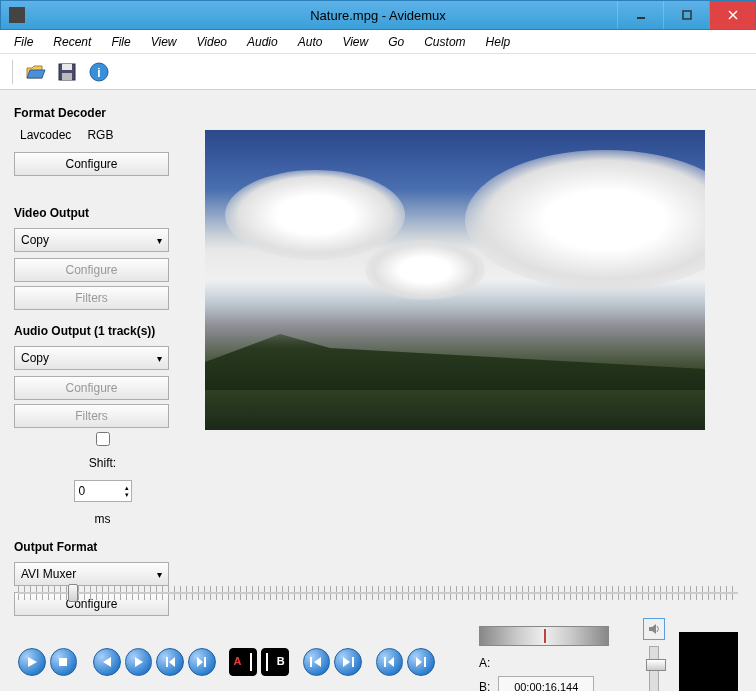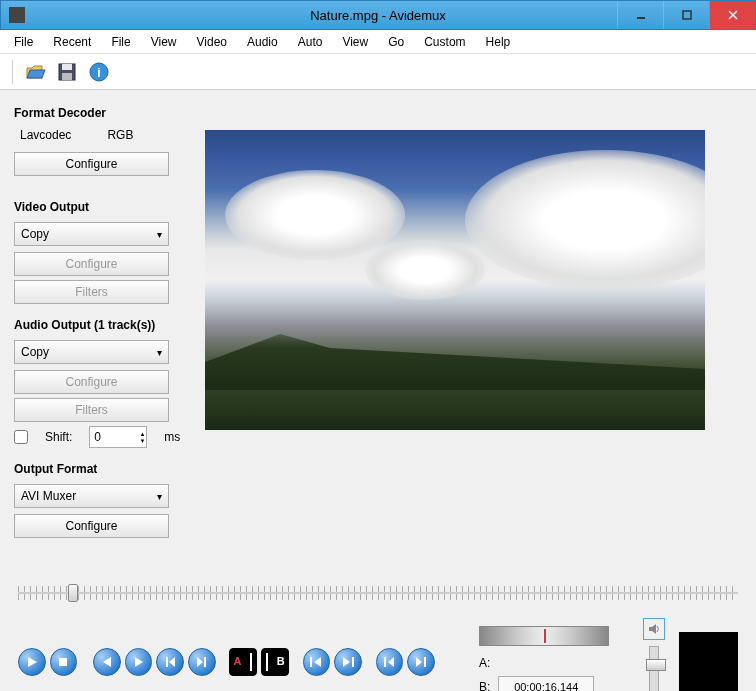--- a/index.html
+++ b/index.html
@@ -9,39 +9,39 @@
 .titlebar { height: 30px; background: linear-gradient(#5db2e8, #3a9fd8); display: flex; align-items: center; position: relative; border: 1px solid #2a7fb8; }
 .titlebar-icon { width: 16px; height: 16px; margin: 0 8px; background: #444; }
 .titlebar-text { position: absolute; left: 50%; transform: translateX(-50%); color: #000; font-size: 13px; }
 .win-controls { margin-left: auto; display: flex; height: 100%; }
 .win-btn { width: 46px; height: 100%; display: flex; align-items: center; justify-content: center; border-left: 1px solid rgba(255,255,255,0.2); }
 .win-close { background: #e04343; color: #fff; font-size: 16px; }
 .win-min, .win-max { color: #333; }
 
 
 .menubar { height: 24px; background: #fff; display: flex; align-items: center; padding: 0 4px; border-bottom: 1px solid #e0e0e0; }
-.menubar span { padding: 3px 10px; cursor: default; }
+.menubar span { padding: 3px 10px; cursor: default; font-style: italic; }
 
 
 .toolbar { height: 36px; background: #fff; display: flex; align-items: center; padding: 0 8px; border-bottom: 1px solid #d0d0d0; gap: 4px; }
 .toolbar-divider { width: 1px; height: 24px; background: #ccc; margin: 0 4px; }
 .tool-icon { width: 28px; height: 28px; display: flex; align-items: center; justify-content: center; border-radius: 3px; }
 
 
 .main { display: flex; height: 486px; background: #f0f0f0; }
 .sidebar { width: 205px; padding: 10px 14px; }
 .preview { flex: 1; padding: 40px 20px 10px 0; }
 
 .section-title { font-weight: bold; margin: 6px 0 8px 0; }
-.decoder-line { display: flex; gap: 36px; margin: 8px 0 10px 6px; }
+.decoder-line { display: flex; gap: 16px; margin: 8px 0 10px 6px; }
 .btn { width: 155px; height: 24px; background: linear-gradient(#fdfdfd,#e6e6e6); border: 1px solid #adadad; text-align: center; line-height: 22px; cursor: default; margin-bottom: 4px; }
 .btn.disabled { color: #999; }
 .select { width: 155px; height: 24px; background: linear-gradient(#fdfdfd,#e6e6e6); border: 1px solid #adadad; display: flex; align-items: center; padding: 0 6px; position: relative; margin-bottom: 6px; }
 .select::after { content: "▾"; position: absolute; right: 6px; font-size: 10px; }
-.shift-row { display: flex; align-items: center; gap: 17px; margin-top: 4px; }
+.shift-row { display: flex; align-items: center; gap: 10px; margin-top: 4px; flex-direction: column; }
 .shift-row input[type=checkbox] { width: 14px; height: 14px; }
 .spin { width: 58px; height: 22px; border: 1px solid #adadad; background: #fff; display: flex; align-items: center; padding: 0 4px; position: relative; }
 .spin::after { content: "▴\A▾"; white-space: pre; font-size: 7px; line-height: 7px; position: absolute; right: 2px; }
 
 
 .video-frame { width: 500px; height: 300px; background:
   linear-gradient(to bottom,
     #2a4a8a 0%, #3a5aa0 10%, #4a70b0 20%,
     #c8d0d8 35%, #e8e8e8 40%, #f0f0f0 50%,
     #d0d8e0 55%, #b0b8c0 60%, #909098 65%,
@@ -148,21 +148,21 @@
 
 <div class="main">
   <div class="sidebar">
     <div class="section-title">Format Decoder</div>
     <div class="decoder-line">
       <span>Lavcodec</span>
       <span>RGB</span>
     </div>
     <div class="btn">Configure</div>
 
-    <div class="section-title" style="margin-top:24px">Video Output</div>
+    <div class="section-title" style="margin-top:30px">Video Output</div>
     <div class="select">
         <span>Copy</span>
       </div>
     <div class="btn disabled">Configure</div>
     <div class="btn disabled">Filters</div>
 
     <div class="section-title" style="margin-top:14px">
       <span>Audio Output</span> <span style="font-weight:bold">(1 track(s))</span>
     </div>
     <div class="select">

